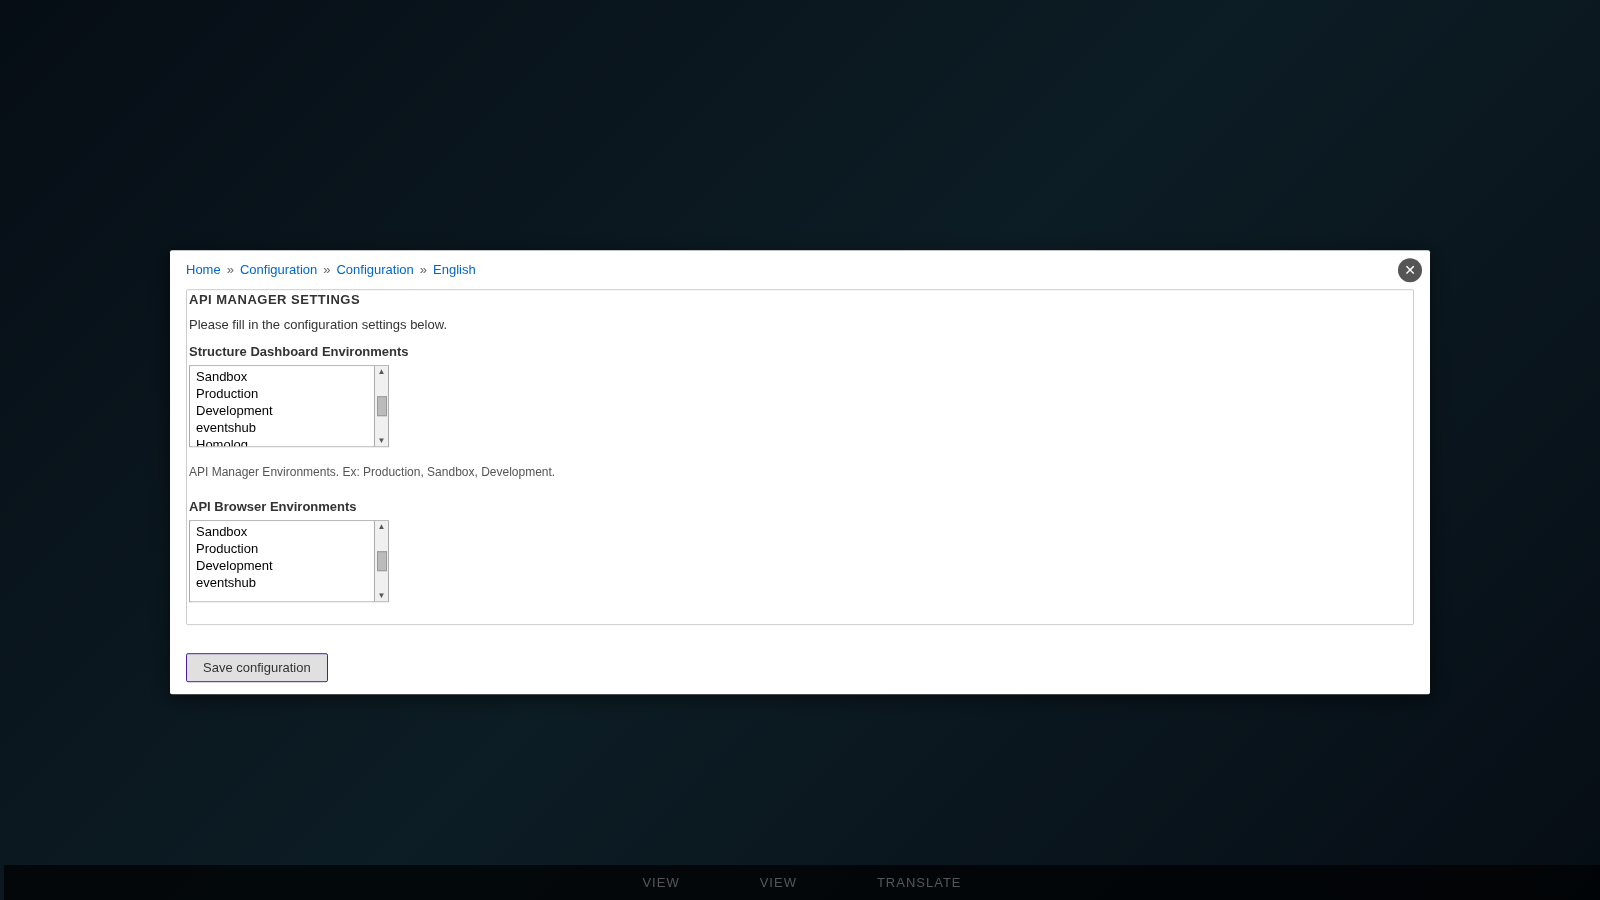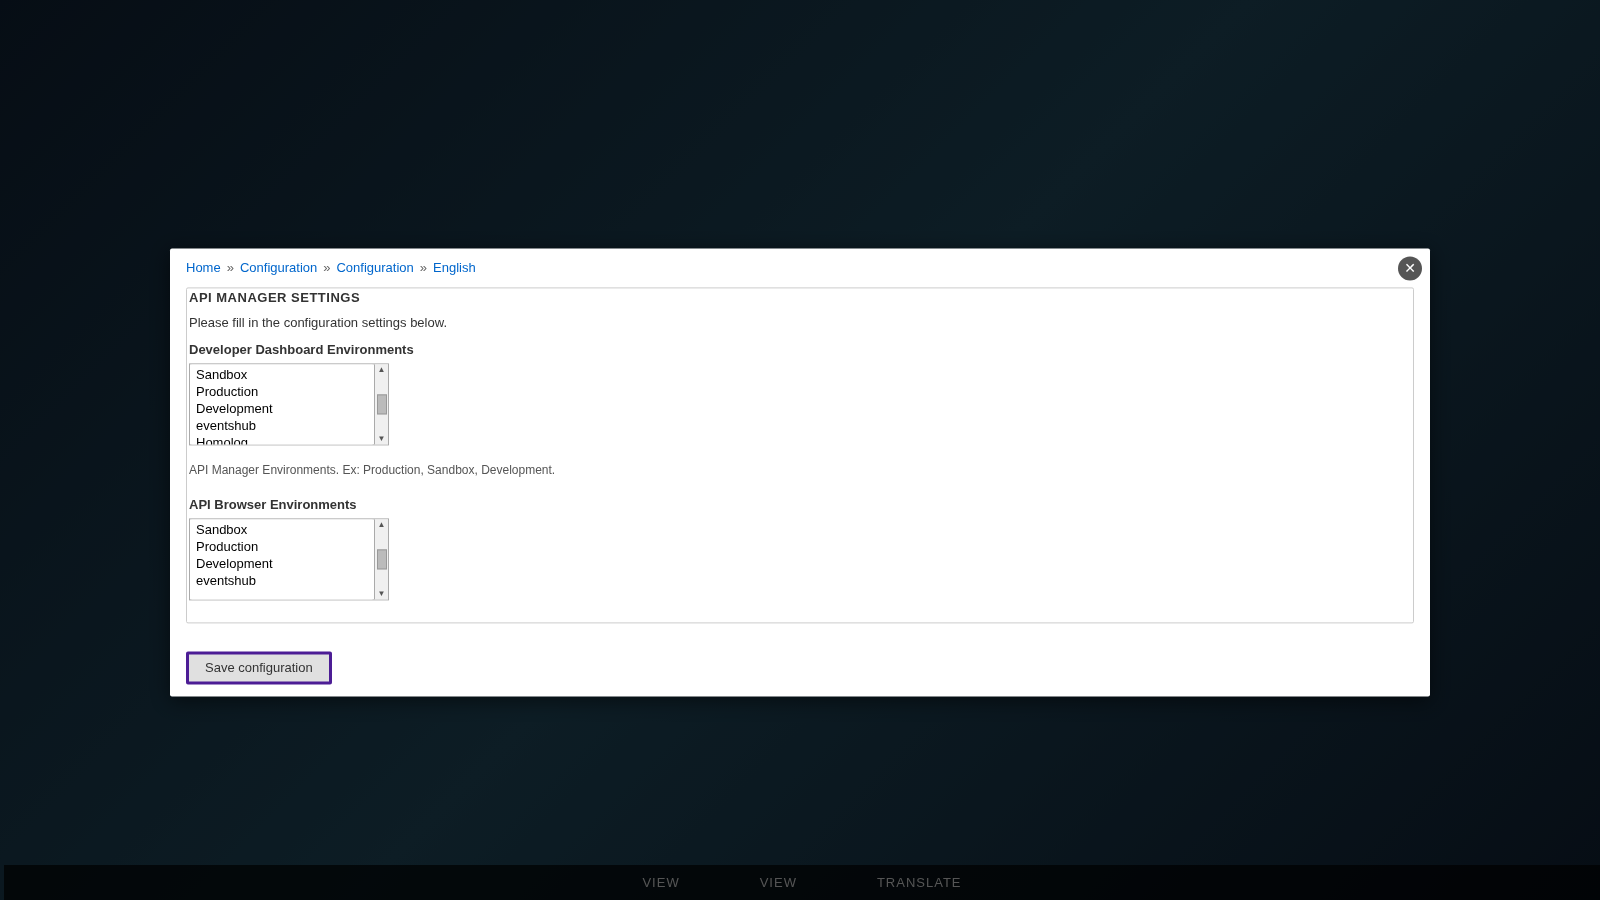--- a/index.html
+++ b/index.html
@@ -214,21 +214,21 @@
       color: #555;
       margin-top: 18px;
     }
 
     
     .modal-footer {
       padding: 12px 16px;
     }
     .save-btn {
       background: #e0e0e0;
-      border: 3px solid #4c1d95;
+      border: 1px solid #4c1d95;
       padding: 6px 16px;
       font-size: 13px;
       cursor: pointer;
       border-radius: 2px;
       color: #333;
       text-align: right;
     }
 
     
     .page-bg {
@@ -322,21 +322,21 @@
     <span class="separator">»</span>
     <a>English</a>
   </div>
 
   <div class="modal-content">
     <div class="settings-box">
       <div class="settings-title">API MANAGER SETTINGS</div>
       <div class="settings-desc">Please fill in the configuration settings below.</div>
 
       <div class="field-group">
-        <div class="field-label">Developer Dashboard Environments</div>
+        <div class="field-label">Structure Dashboard Environments</div>
         <div class="listbox-wrapper">
           <select class="listbox" multiple="" size="5">
             <option>Sandbox</option>
             <option>Production</option>
             <option>Development</option>
             <option>eventshub</option>
             <option>Homolog...</option>
           </select>
           <div class="scrollbar-track">
             <span class="scrollbar-arrow">▲</span>

